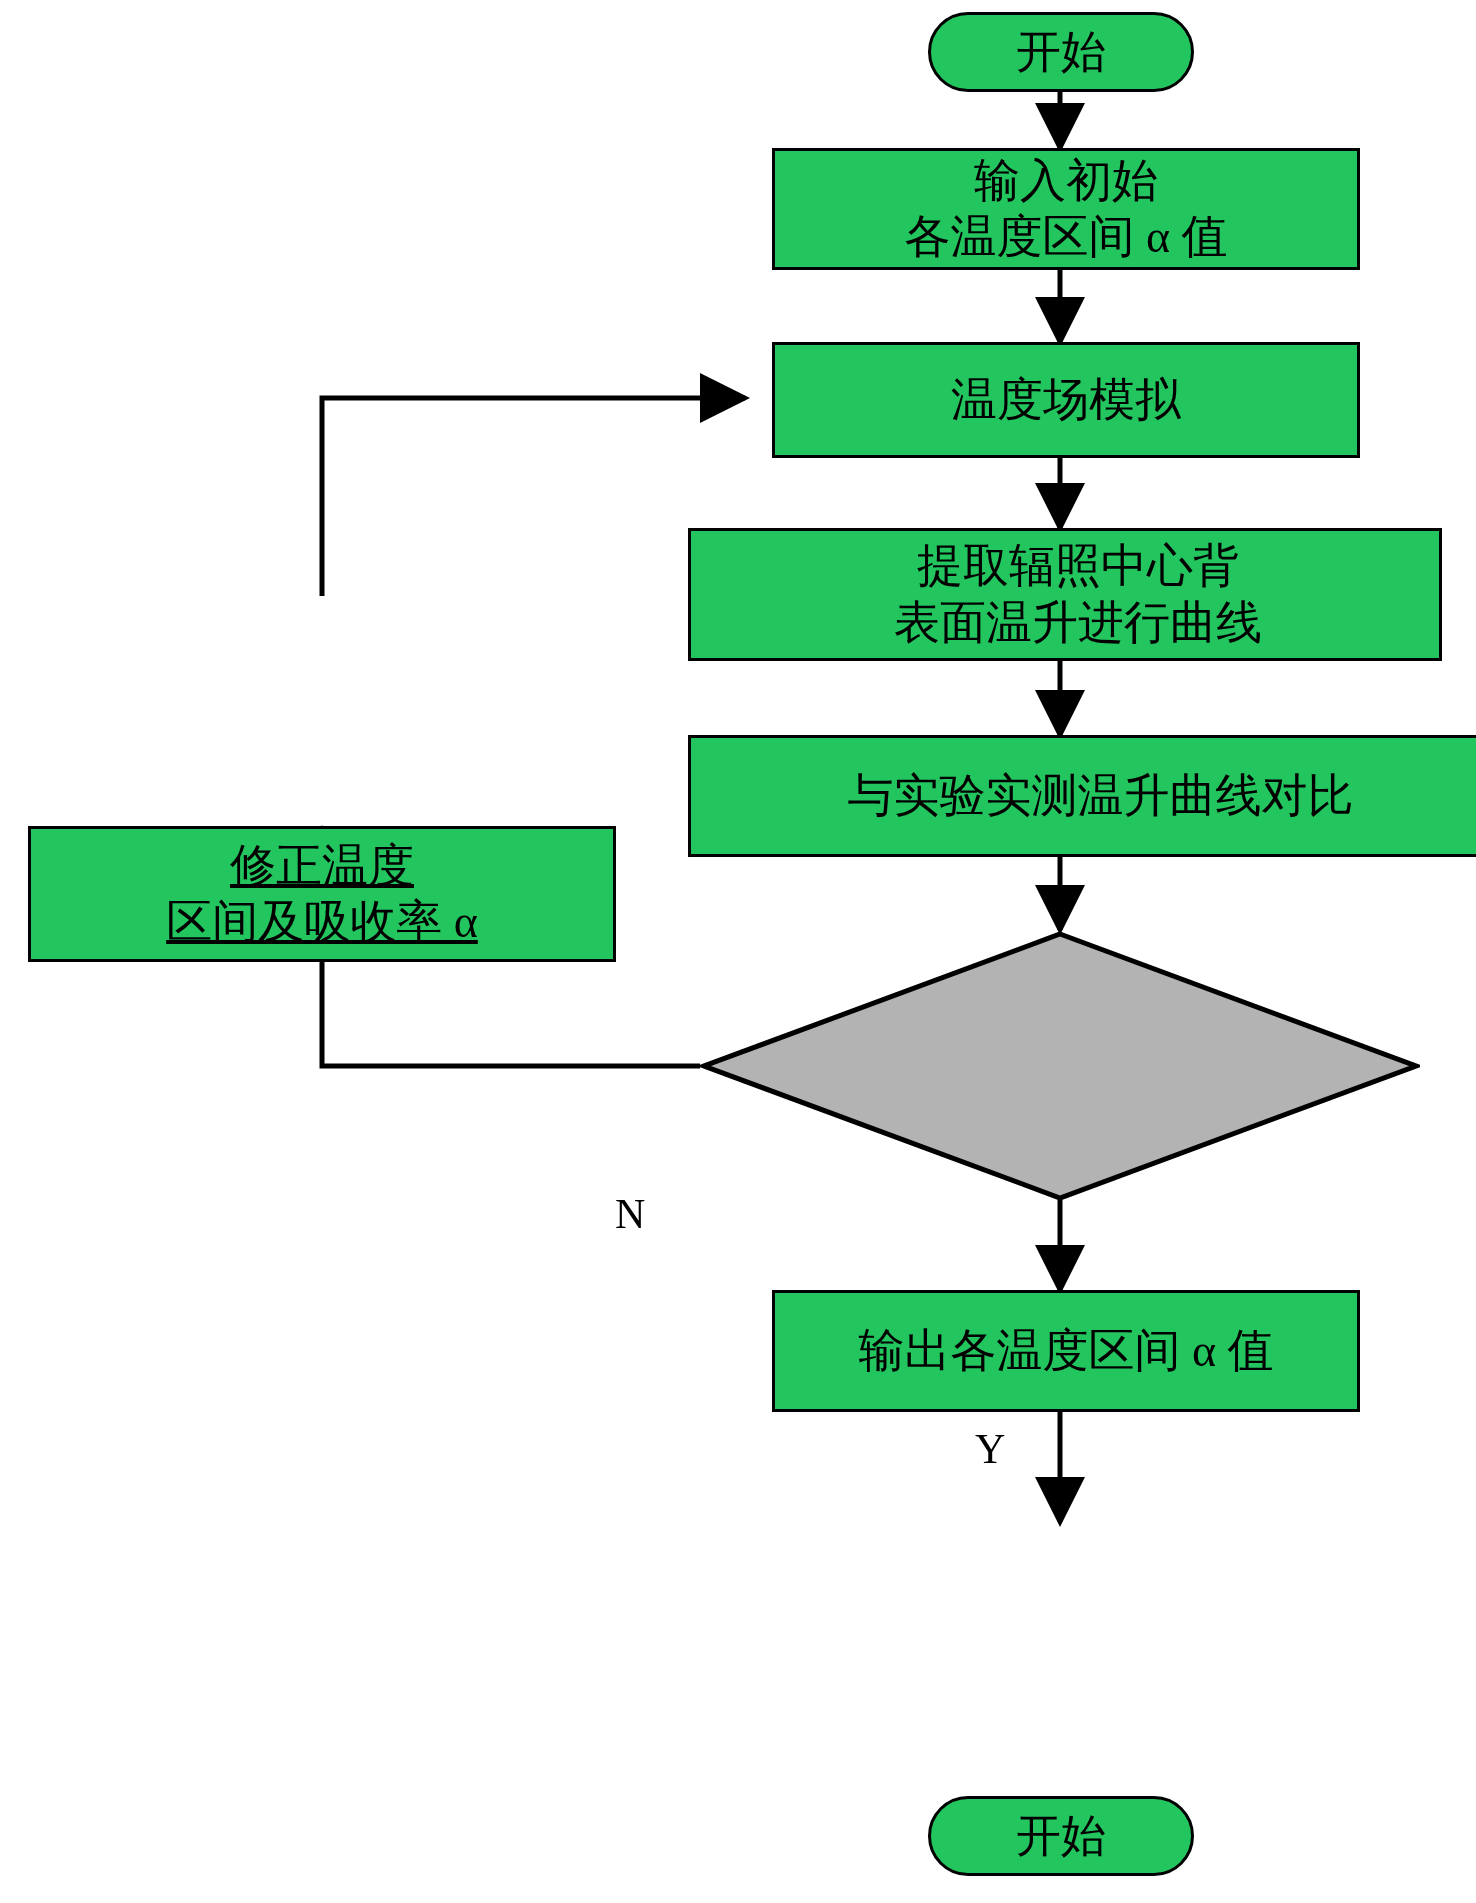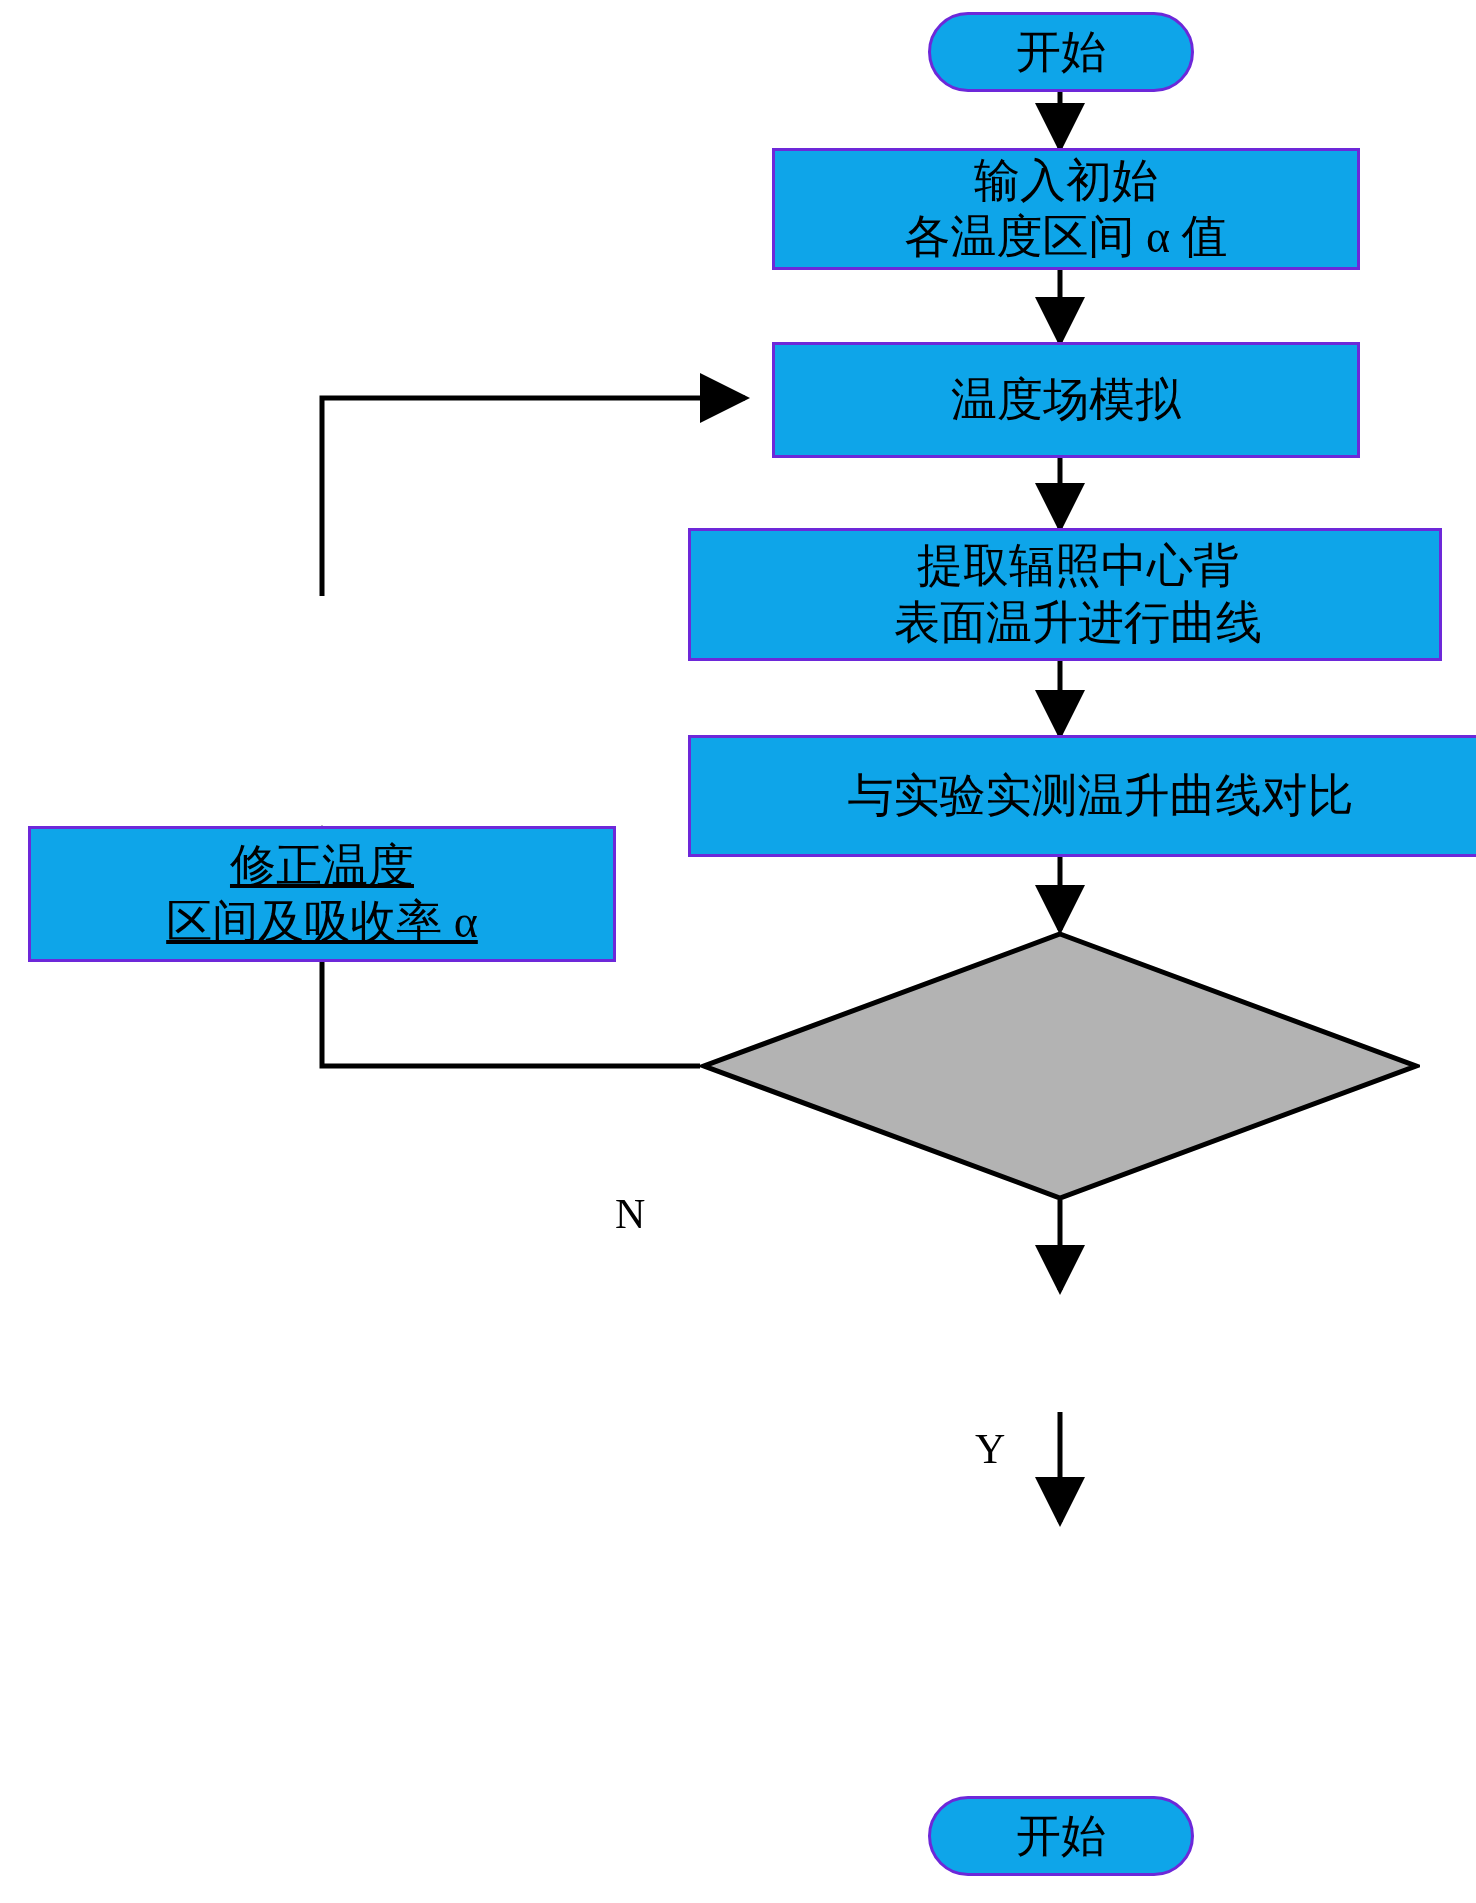--- a/index.html
+++ b/index.html
@@ -21,22 +21,22 @@
     position: absolute;
     left: 0;
     top: 0;
     width: 1476px;
     height: 1903px;
     pointer-events: none;
   }
   .node {
     position: absolute;
     box-sizing: border-box;
-    background: #0ea5e9;
-    border: 3px solid #6d28d9;
+    background: #22c55e;
+    border: 3px solid #000000;
     display: flex;
     align-items: center;
     justify-content: center;
     text-align: center;
     color: #000000;
     line-height: 1.22;
     white-space: pre-line;
   }
   .node.terminator {
     border-radius: 60px;
@@ -132,20 +132,23 @@
     <svg class="decision-shape" viewBox="0 0 720 272" preserveAspectRatio="none">
       <polygon points="360,4 716,136 360,268 4,136" fill="#b3b3b3" stroke="#000000" stroke-width="5" vector-effect="non-scaling-stroke"></polygon>
     </svg>
   </div>
 
   <div class="node fs-proc" style="left:28px; top:826px; width:588px; height:136px;text-decoration:underline;">
     <span class="label">修正温度
 区间及吸收率 α</span>
   </div>
 
+  <div class="node fs-proc" style="left:772px; top:1290px; width:588px; height:122px;">
+    <span class="label">输出各温度区间 α 值</span>
+  </div>
 
   <div class="node terminator fs-start" style="left:928px; top:1796px; width:266px; height:80px;">
     <span class="label">开始</span>
   </div>
 
   <div class="edge-label fs-edge" style="left:615px; top:1190px;">
     <span>N</span>
   </div>
   <div class="edge-label fs-edge" style="left:975px; top:1425px;">
     <span>Y</span>

